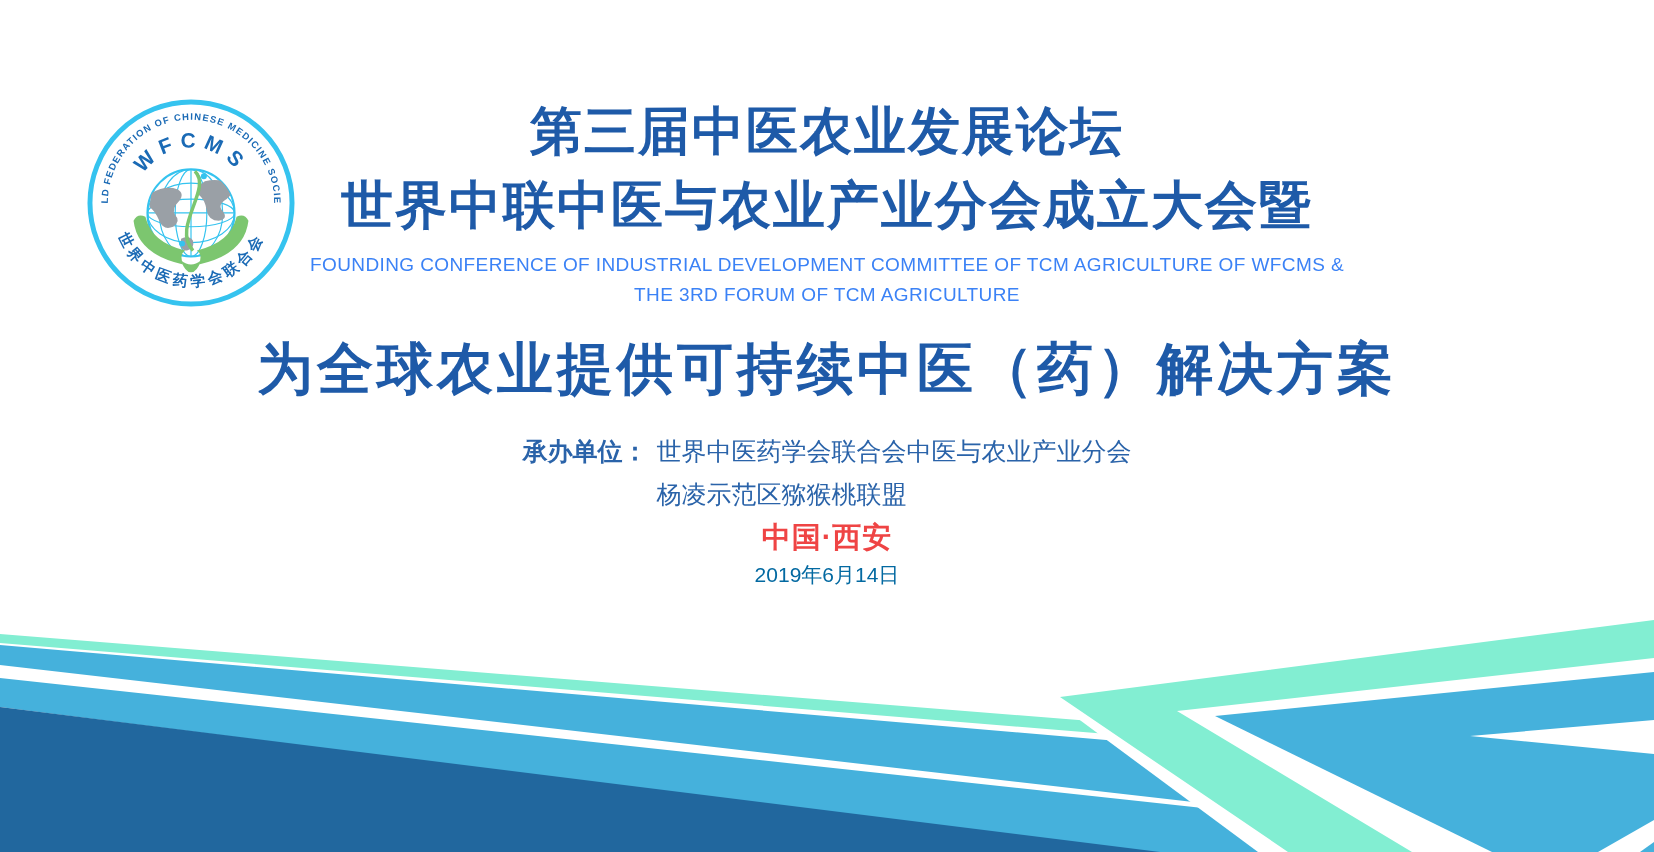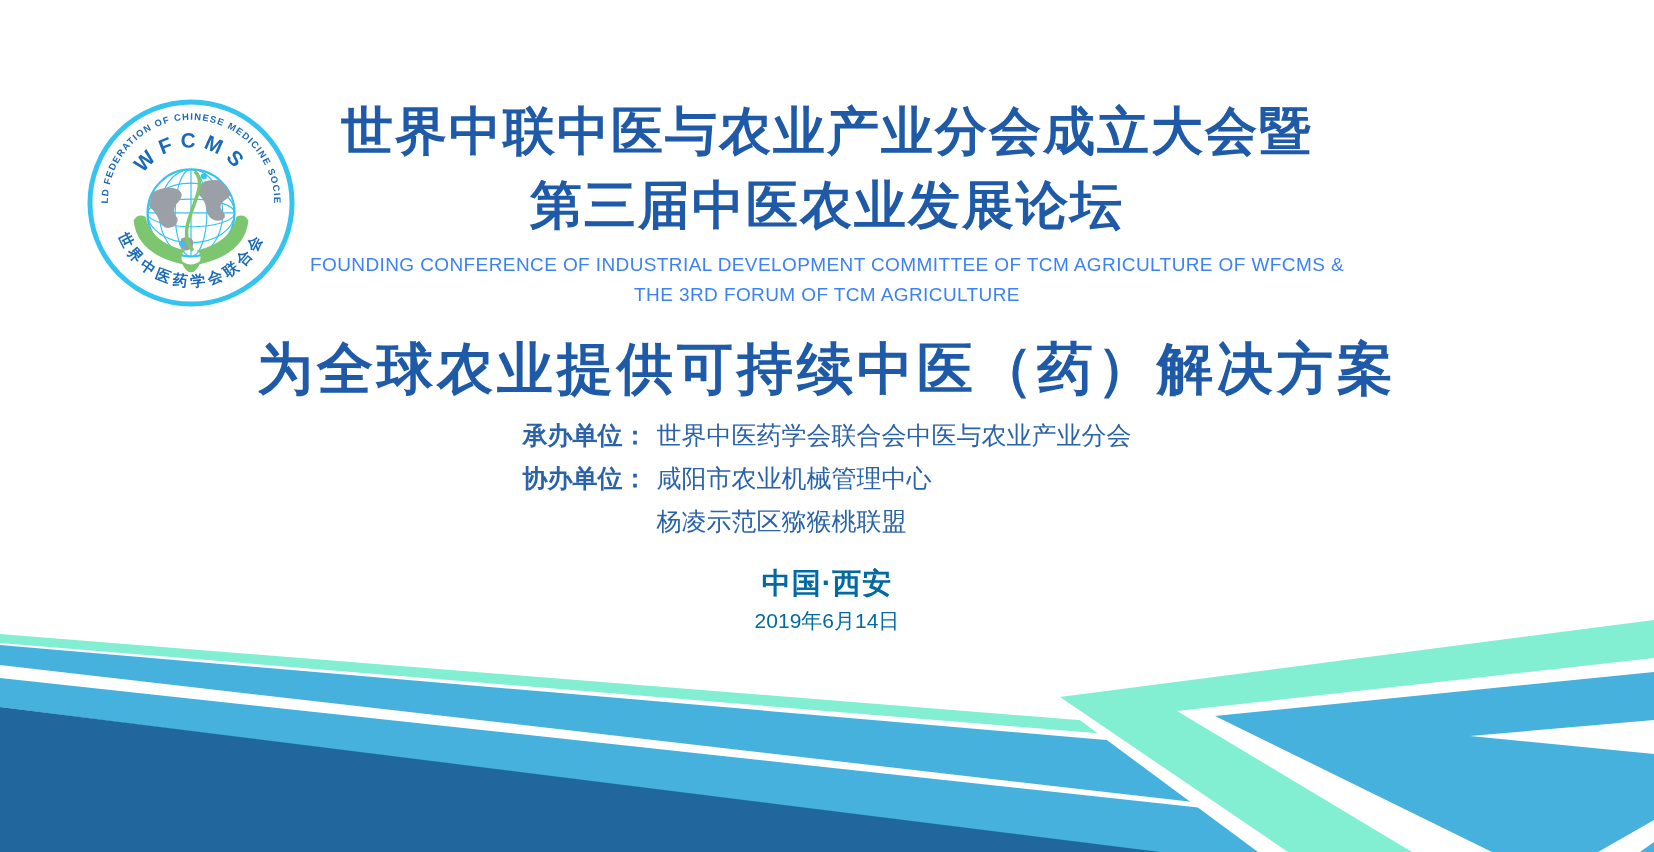--- a/index.html
+++ b/index.html
@@ -23,30 +23,30 @@
     margin-top:8px;
     font-size:19px;line-height:30px;font-weight:400;
     color:#3b82f6;letter-spacing:0.4px;
   }
   .slogan{
     margin-top:24px;
     font-size:56px;line-height:70px;font-weight:bold;
     color:#1E5AA8;letter-spacing:4px;
   }
   .organizers{
-    margin-top:10px;
+    margin-top:26px;
     display:inline-block;text-align:left;
     font-size:25px;line-height:43px;color:#2A63A9;
   }
   .org-row{white-space:nowrap;}
   .org-label{display:inline-block;width:134px;font-weight:bold;color:#2A63A9;}
   .location{
-    margin-top:20px;
+    margin-top:1px;
     font-size:29px;line-height:40px;font-weight:bold;
-    color:#0369a1;letter-spacing:1px;
+    color:#ef4444;letter-spacing:1px;
   }
   .date{
     margin-top:4px;
     font-size:21px;line-height:28px;color:#0369a1;
   }
 </style>
 </head>
 <body>
 
 <div class="slide">
@@ -112,40 +112,37 @@
       <path d="M96,164 q10,8 20,0 q-4,12 -10,12 q-6,0 -10,-12 z"></path>
     </g>
 
     <text font-size="15" font-weight="bold" letter-spacing="4" fill="#1A6AB5">
       <textPath href="#arcBottom" startOffset="50%" text-anchor="middle">世界中医药学会联合会</textPath>
     </text>
   </svg>
 
   <div class="content">
     <div class="title">
+      <div>第三届中医农业发展论坛</div>
       <div>世界中联中医与农业产业分会成立大会暨</div>
-      <div>第三届中医农业发展论坛</div>
     </div>
 
     <div class="subtitle-en">
       <div>FOUNDING CONFERENCE OF INDUSTRIAL DEVELOPMENT COMMITTEE OF TCM AGRICULTURE OF WFCMS &amp;</div>
       <div>THE 3RD FORUM OF TCM AGRICULTURE</div>
     </div>
 
     <div class="slogan">为全球农业提供可持续中医（药）解决方案</div>
 
     <div>
       <div class="organizers">
         <div class="org-row">
           <span class="org-label">承办单位：</span><span>世界中医药学会联合会中医与农业产业分会</span>
         </div>
         <div class="org-row">
-          <span class="org-label">协办单位：</span><span>咸阳市农业机械管理中心</span>
-        </div>
-        <div class="org-row">
           <span class="org-label"></span><span>杨凌示范区猕猴桃联盟</span>
         </div>
       </div>
     </div>
 
     <div class="location">中国·西安</div>
     <div class="date">2019年6月14日</div>
   </div>
 
 </div>

